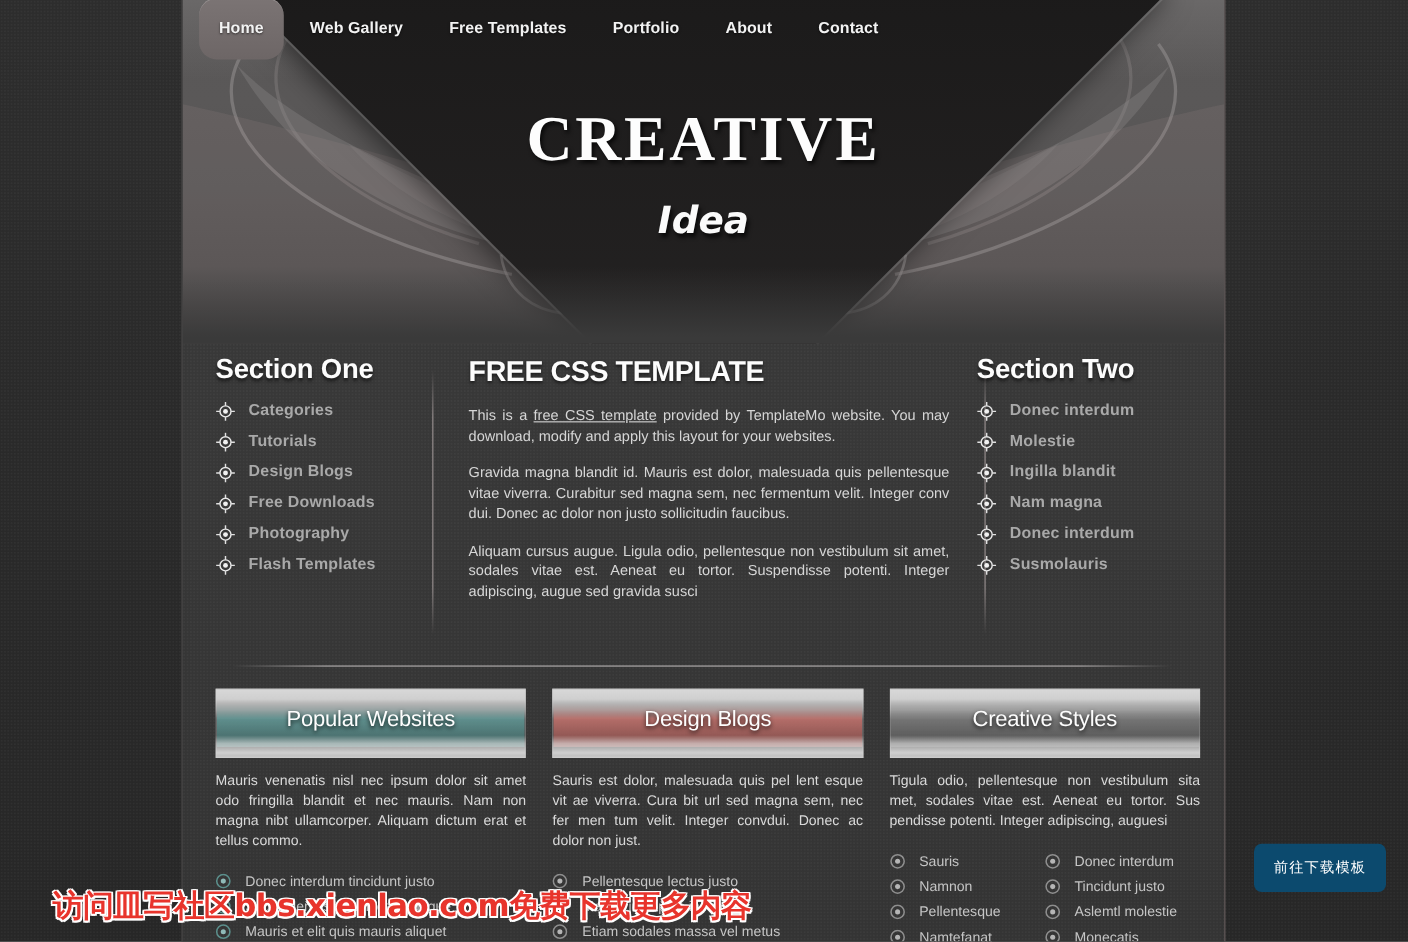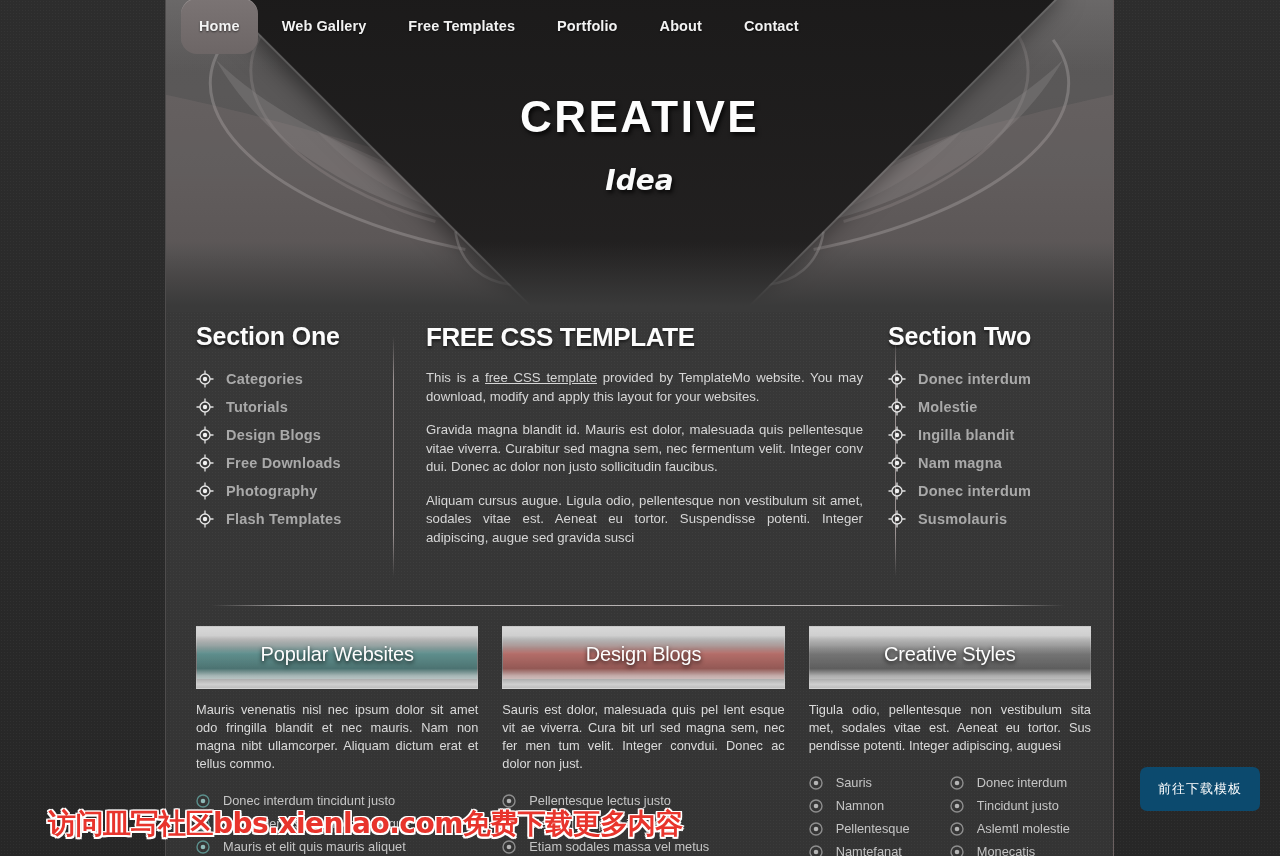--- a/index.html
+++ b/index.html
@@ -70,30 +70,30 @@
   }
   .nav-item.active{
     background:linear-gradient(180deg,#7b7474 0%,#6d6666 100%);
     box-shadow:inset 0 1px 0 rgba(255,255,255,.18);
   }
   
   #logo{
     position:absolute; left:0; top:92px; width:100%; text-align:center; z-index:5;
   }
   #logo-title{
-    font-family:Liberation Sans, sans-serif;
-    font-size:44px; font-weight:bold; color:#fdfdfd;
+    font-family:Liberation Serif, serif;
+    font-size:58px; font-weight:bold; color:#fdfdfd;
     letter-spacing:2.5px;
     text-shadow:2px 3px 4px rgba(0,0,0,.75);
   }
   #logo-sub{
     margin-top:22px;
     font-family:"DejaVu Sans", sans-serif;
     font-style:italic; font-weight:bold;
-    font-size:28px; color:#fafafa;
+    font-size:34px; color:#fafafa;
     text-shadow:2px 3px 4px rgba(0,0,0,.75);
   }
 
   
   #main{
     position:relative; display:flex; padding:10px 20px 0 30px;
     height:275px;
   }
   .col-side{ width:205px; flex:none; }
   .col-mid{ flex:1; padding:0 25px 0 25px; position:relative; }
@@ -109,21 +109,21 @@
     margin-bottom:14px; letter-spacing:-.2px;
     text-shadow:0 2px 3px rgba(0,0,0,.55);
   }
   h2.mid-h{
     font-size:26px; font-weight:bold; color:#fcfcfc;
     margin-bottom:16px; letter-spacing:-.4px;
     text-shadow:0 2px 3px rgba(0,0,0,.55);
   }
   ul.sec-list{ list-style:none; }
   ul.sec-list li{
-    display:flex; align-items:center; height:28px;
+    display:flex; height:28px;
     font-size:14.5px; font-weight:bold; color:#a9a9a9;
     letter-spacing:.2px; cursor:pointer;
   }
   .tgt{
     width:18px; height:18px; flex:none; margin-right:12px; position:relative;
   }
   .tgt svg{ display:block; }
   .mid-p{
     font-size:13.2px; line-height:18.5px; color:#d6d6d6;
     text-align:justify; margin-bottom:15px;

